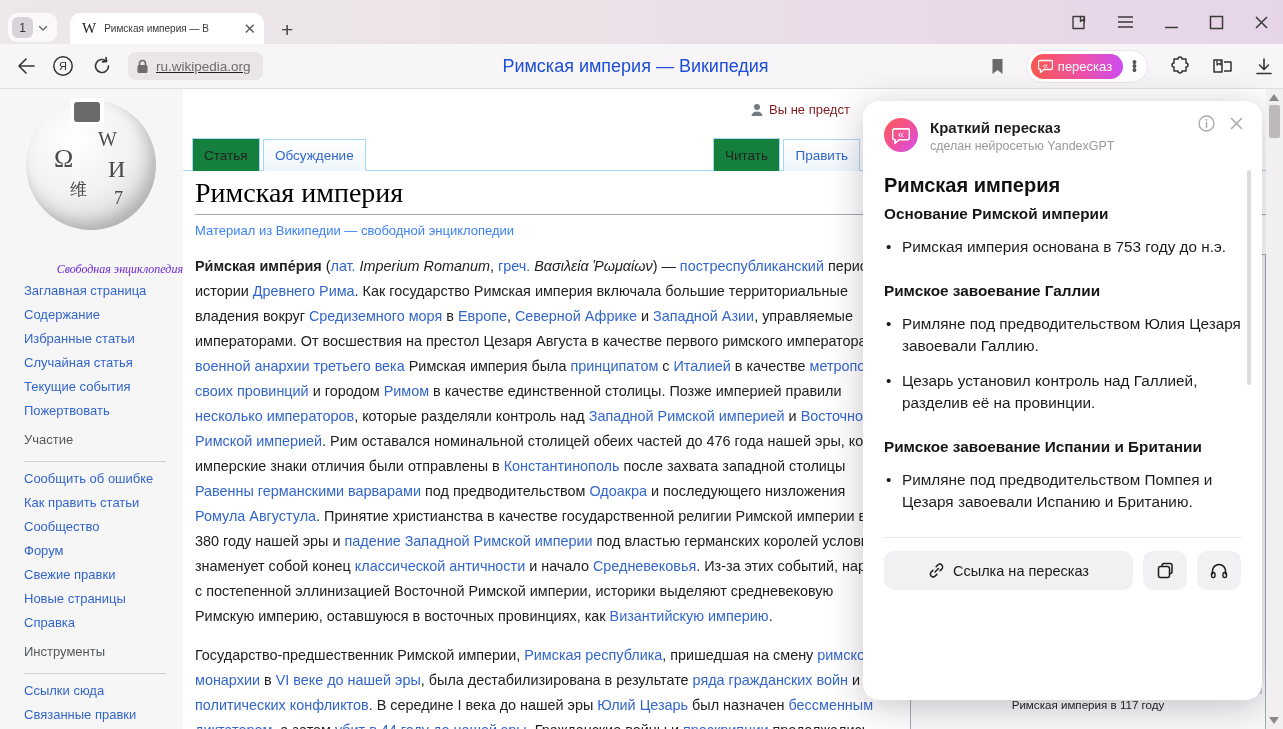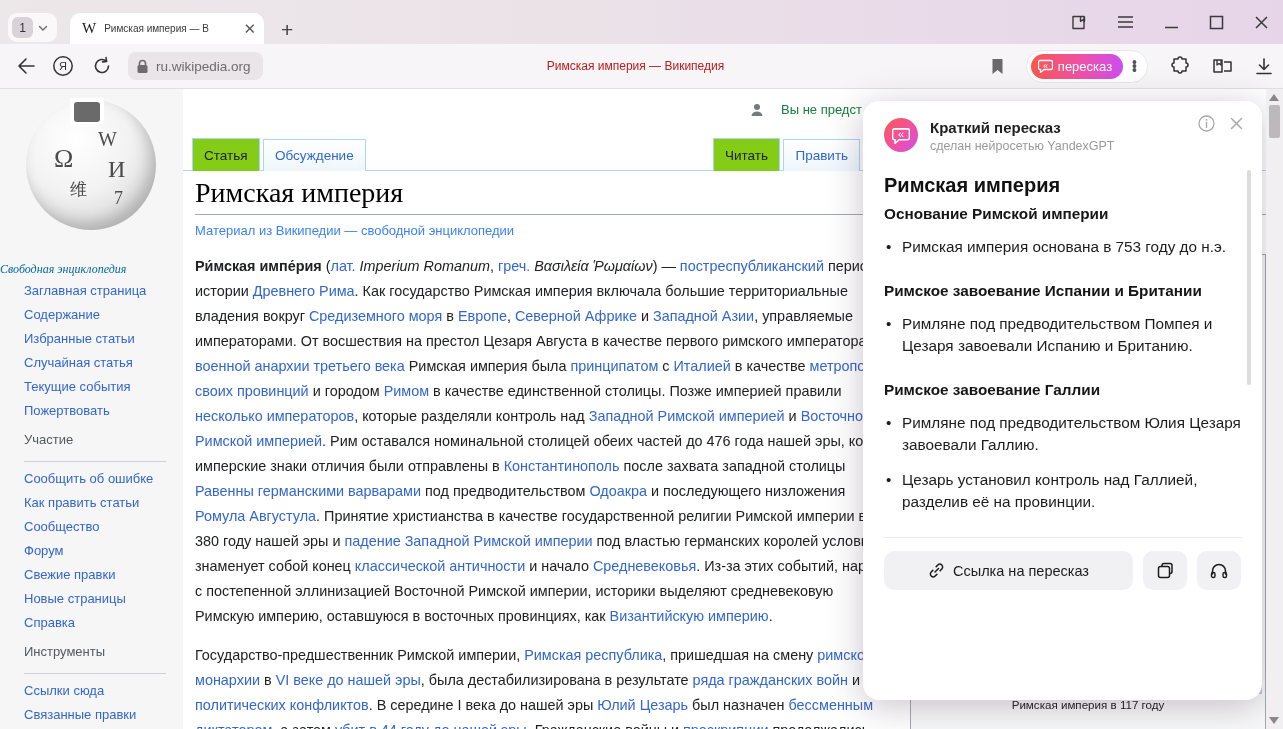--- a/index.html
+++ b/index.html
@@ -21,24 +21,24 @@
     -webkit-mask-image:linear-gradient(90deg,#000 78%,transparent 97%);
     mask-image:linear-gradient(90deg,#000 78%,transparent 97%); }
   .tab .x , .newtab { color:#5a5a5a; font-size:15px; line-height:1; cursor:default; }
   .newtab { position:absolute; left:281px; top:19px; font-size:21px; color:#444; }
   .winbtns { position:absolute; right:14px; top:0; height:44px; display:flex; align-items:center; gap:30px; }
 
   .toolbar { position:absolute; left:0; top:44px; width:1283px; height:45px; background:#f7f5f7;
     border-bottom:1px solid #e2dee2; }
   .toolbar .nav { position:absolute; top:0; height:44px; display:flex; align-items:center; }
   .urlchip { position:absolute; left:128px; top:8px; height:28px; background:#e9e5e8; border-radius:8px;
-    display:flex; align-items:center; padding:0 12px 0 8px; gap:7px; }
+    display:flex; align-items:center; padding:0 12px 0 8px; gap:7px;text-decoration:underline; }
   .urlchip span { font-size:13.5px; color:#6f6b6f; }
   .pagetitle { position:absolute; left:340px; right:352px; top:0; height:44px; display:flex;
-    align-items:center; justify-content:center; font-size:12px; color:#b91c1c; }
+    align-items:center; justify-content:center; font-size:18px; color:#1d4ed8; }
   .toolright { position:absolute; right:10px; top:0; height:44px; display:flex; align-items:center; gap:22px; }
   .retellwrap { background:#fff; border:1px solid #eee4ea; border-radius:17px; height:33px;
     display:flex; align-items:center; padding:0 10px 0 4px; gap:9px; }
   .retell { height:25px; border-radius:13px; display:flex; align-items:center; gap:5px; padding:0 11px 0 7px;
     background:linear-gradient(90deg,#f8584e 0%,#ef51a7 55%,#cc4df2 100%); color:#fff; font-size:13px; }
   .dots3 { color:#555; font-size:14px; letter-spacing:0; line-height:4px; text-align:center; }
 
   
   .page { position:absolute; left:0; top:89px; width:1283px; height:640px; background:#fff; overflow:hidden; }
   .wscroll { position:absolute; right:0; top:0; width:17px; height:640px; background:#f1eff1; z-index:30; }
@@ -49,37 +49,37 @@
 
   .sidebar { position:absolute; left:0; top:0; width:183px; height:640px; background:#f6f6f6; }
   .globe { position:absolute; left:26px; top:11px; width:130px; height:130px; border-radius:50%;
     background:radial-gradient(circle at 38% 30%, #ffffff 0%, #f2f2f2 45%, #d8d8d8 78%, #bdbdbd 100%);
     box-shadow:inset -6px -8px 14px rgba(0,0,0,.18); font-family:"Liberation Serif","DejaVu Serif",serif; color:#4c4c4c; }
   .globe i { position:absolute; font-style:normal; }
   .globe .notch { position:absolute; left:44px; top:-2px; width:34px; height:26px; background:#fff; }
   .globe .piece { position:absolute; left:48px; top:2px; width:26px; height:20px; background:#6a6a6a; border-radius:3px; }
   .wordmark { position:absolute; left:0; top:145px; width:183px; text-align:center;
     font-family:"Liberation Serif","DejaVu Serif",serif; font-size:23px; color:#1b1b1b; }
-  .wordsub { position:absolute; left:0; top:173px; width:183px; text-align:left;
-    font-family:"Liberation Serif","DejaVu Serif",serif; font-style:italic; font-size:12px; color:#0369a1; }
+  .wordsub { position:absolute; left:0; top:173px; width:183px; text-align:right;
+    font-family:"Liberation Serif","DejaVu Serif",serif; font-style:italic; font-size:12px; color:#6d28d9; }
   .snav { position:absolute; left:24px; top:192px; width:150px; }
   .snav ul { list-style:none; }
   .snav li { margin-bottom:6px; }
   .snav a { color:#3366cc; font-size:13px; text-decoration:none; }
   .snav h3 { font-size:13px; font-weight:normal; color:#54595d; margin:13px 0 7px;
     border-bottom:1px solid #cdd1d5; padding-bottom:14px; width:142px; }
 
-  .userbar { position:absolute; left:750px; top:13px; display:flex; align-items:center; gap:17px;
-    font-size:13px; color:#15803d; white-space:nowrap; }
+  .userbar { position:absolute; left:750px; top:13px; display:flex; align-items:center; gap:5px;
+    font-size:13px; color:#7f1d1d; white-space:nowrap; }
 
   .wtabs { position:absolute; left:183px; right:0; top:50px; height:32px; border-bottom:1px solid #a7d7f9; }
   .wtab { display:inline-flex; align-items:center; height:32px; padding:0 11px; font-size:13.5px;
     border:1px solid #a7d7f9; border-bottom:none; background:linear-gradient(#ffffff,#eef6fb);
     color:#3366cc; margin-right:-1px; position:relative; top:0; }
-  .wtab.active { background:#84cc16; color:#222; height:33px; z-index:2; }
+  .wtab.active { background:#15803d; color:#222; height:33px; z-index:2; }
   .wtabs-left { position:absolute; left:9px; bottom:-1px; }
   .wtabs-right { position:absolute; left:530px; bottom:-1px; white-space:nowrap; }
 
   .article { position:absolute; left:195px; right:17px; top:88px; bottom:0; }
   .atitle { font-family:"Liberation Serif","DejaVu Serif",serif; font-size:28px; font-weight:normal;
     color:#000; border-bottom:1px solid #a2a9b1; padding-bottom:5px; }
   .asub { font-size:13px; color:#3b82f6; margin-top:8px; }
   .abody { margin-top:16px; font-size:14.4px; line-height:25px; }
   .abody p { margin-bottom:14px; }
   .abody a { color:#3366cc; text-decoration:none; }
@@ -328,30 +328,30 @@
 
 
   <div class="pbody" id="panel-sections">
       <div class="psec">
         <h3>Основание Римской империи</h3>
         <ul>
           <li>Римская империя основана в 753 году до н.э.</li>
         </ul>
       </div>
       <div class="psec">
-        <h3>Римское завоевание Испании и Британии</h3>
-        <ul>
-          <li>Римляне под предводительством Помпея и Цезаря завоевали Испанию и Британию.</li>
-        </ul>
-      </div>
-      <div class="psec">
         <h3>Римское завоевание Галлии</h3>
         <ul>
           <li>Римляне под предводительством Юлия Цезаря завоевали Галлию.</li>
           <li>Цезарь установил контроль над Галлией, разделив её на провинции.</li>
+        </ul>
+      </div>
+      <div class="psec">
+        <h3>Римское завоевание Испании и Британии</h3>
+        <ul>
+          <li>Римляне под предводительством Помпея и Цезаря завоевали Испанию и Британию.</li>
         </ul>
       </div>
     </div>
 
   <div class="pscroll"></div>
 
   <div class="pdivider"></div>
   <div class="pfooter">
     <div class="linkbtn">
       <svg width="17" height="17" viewBox="0 0 17 17">

